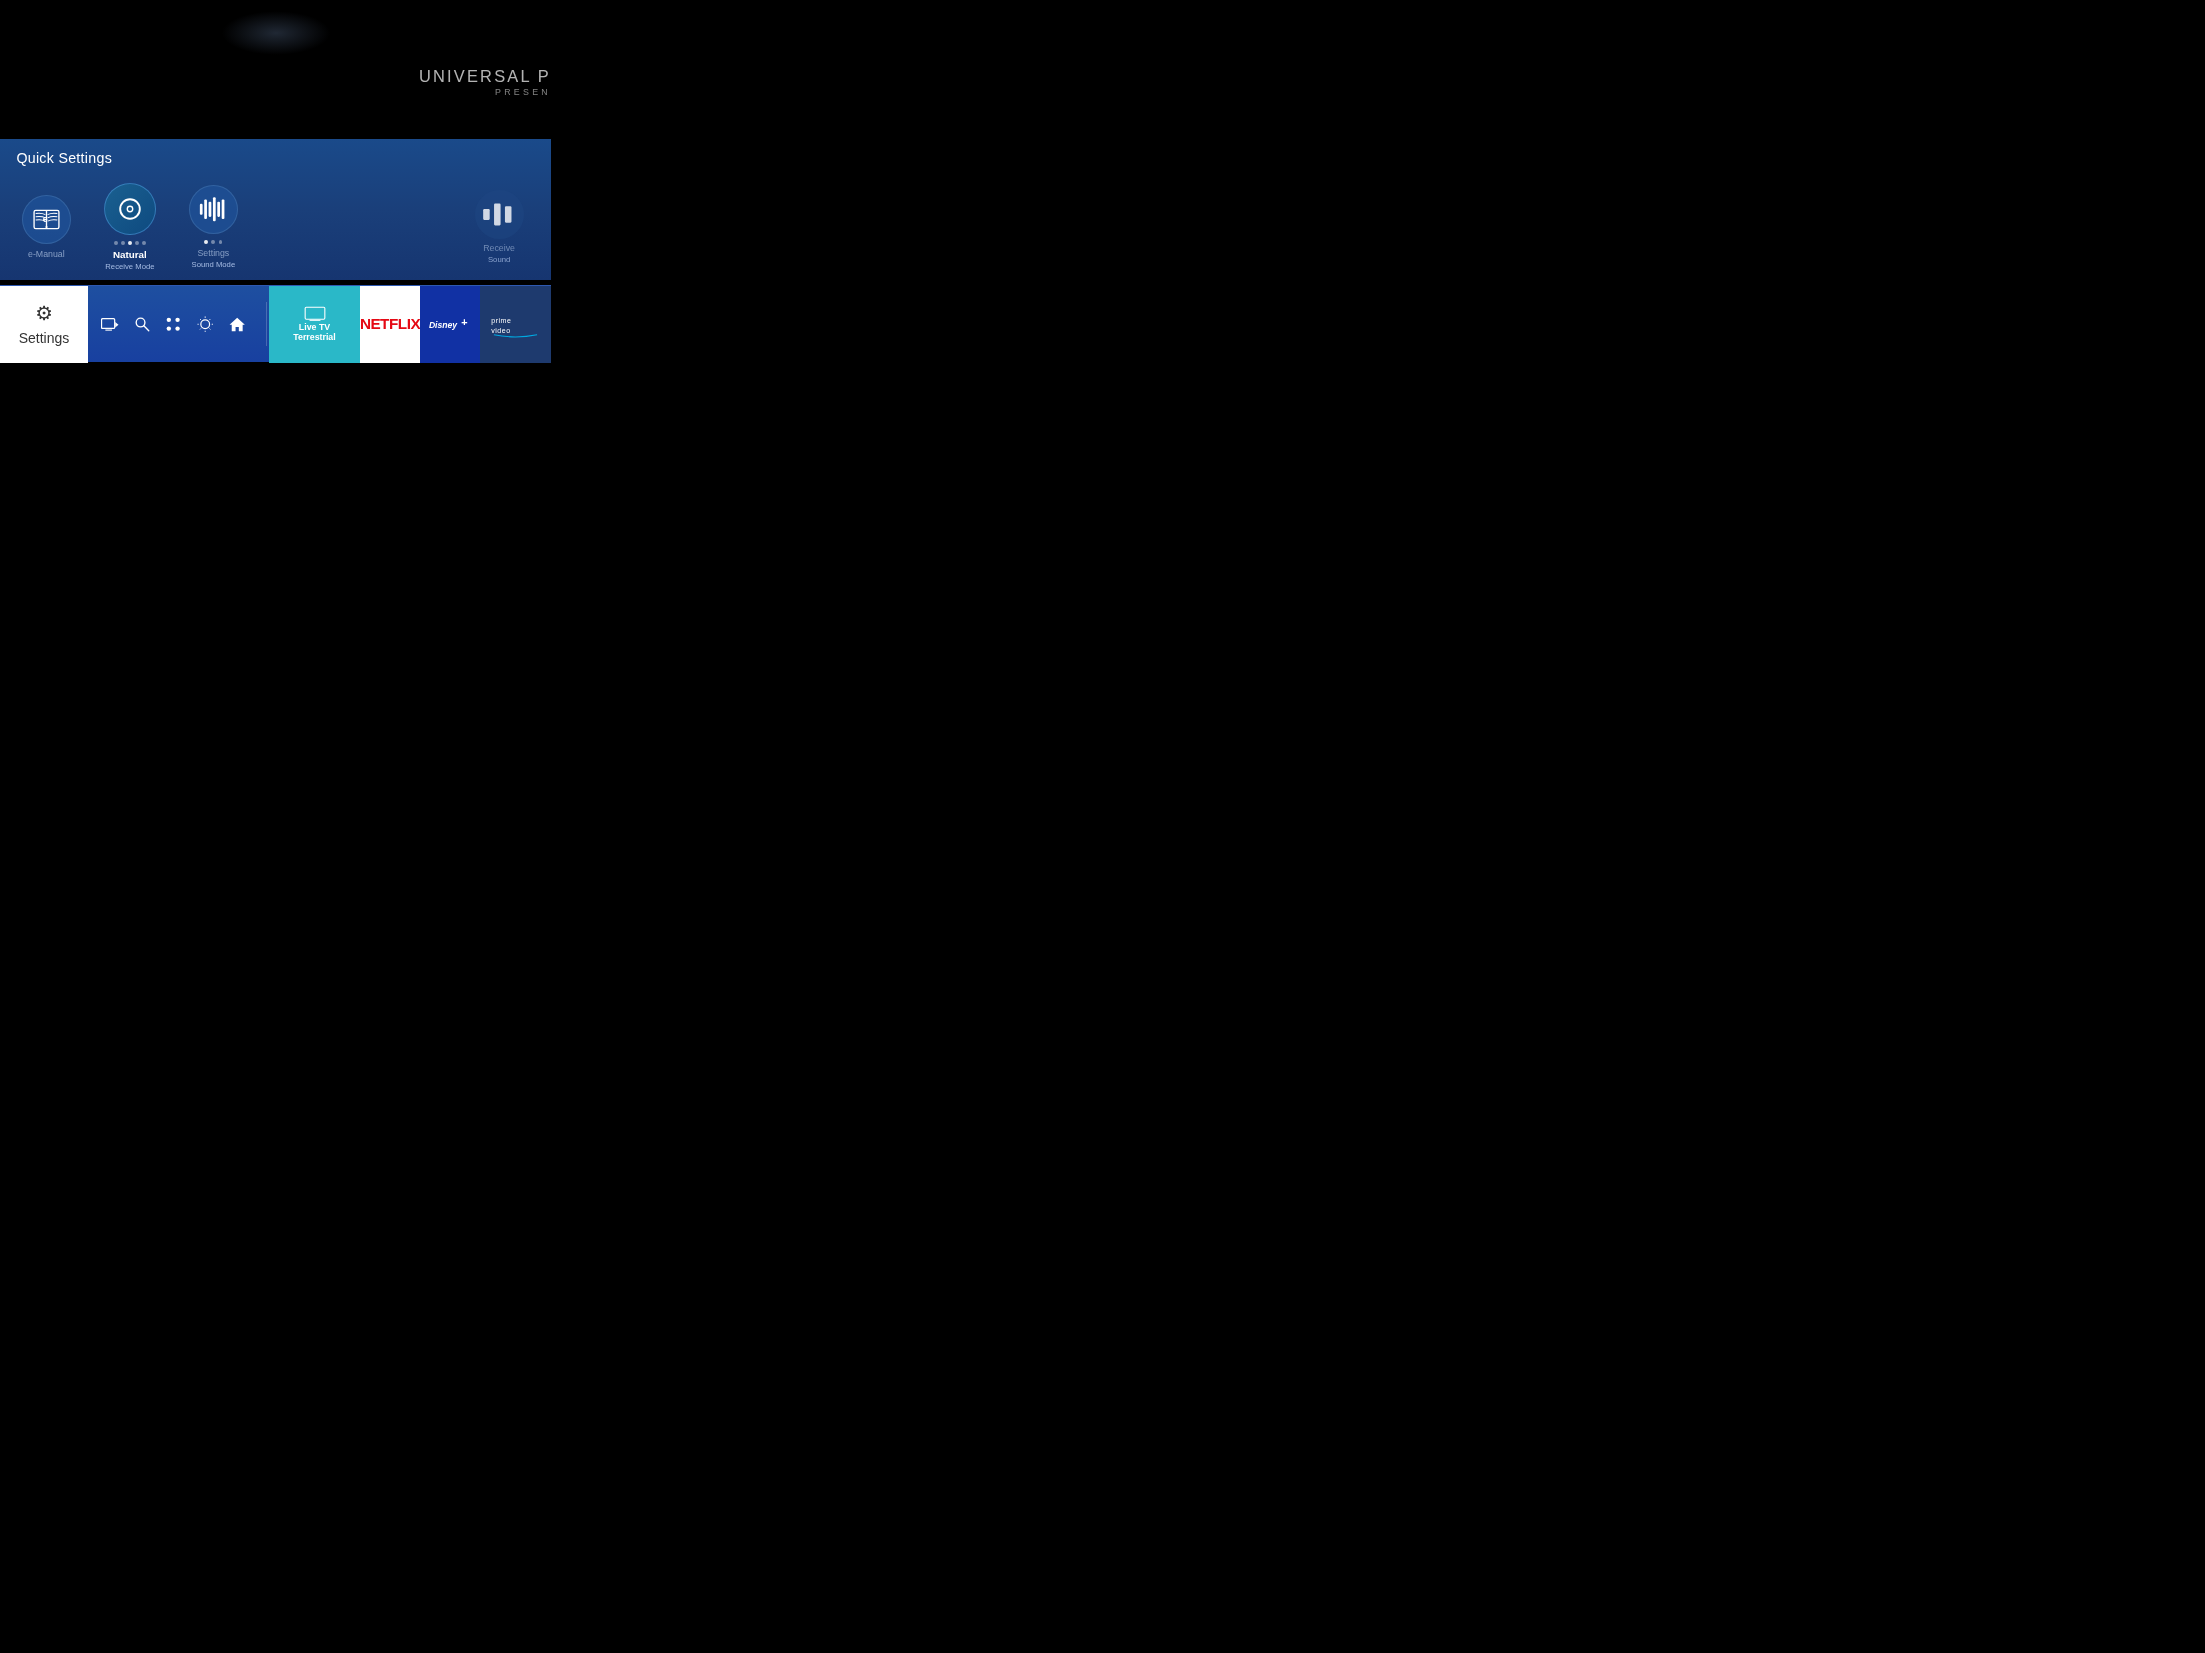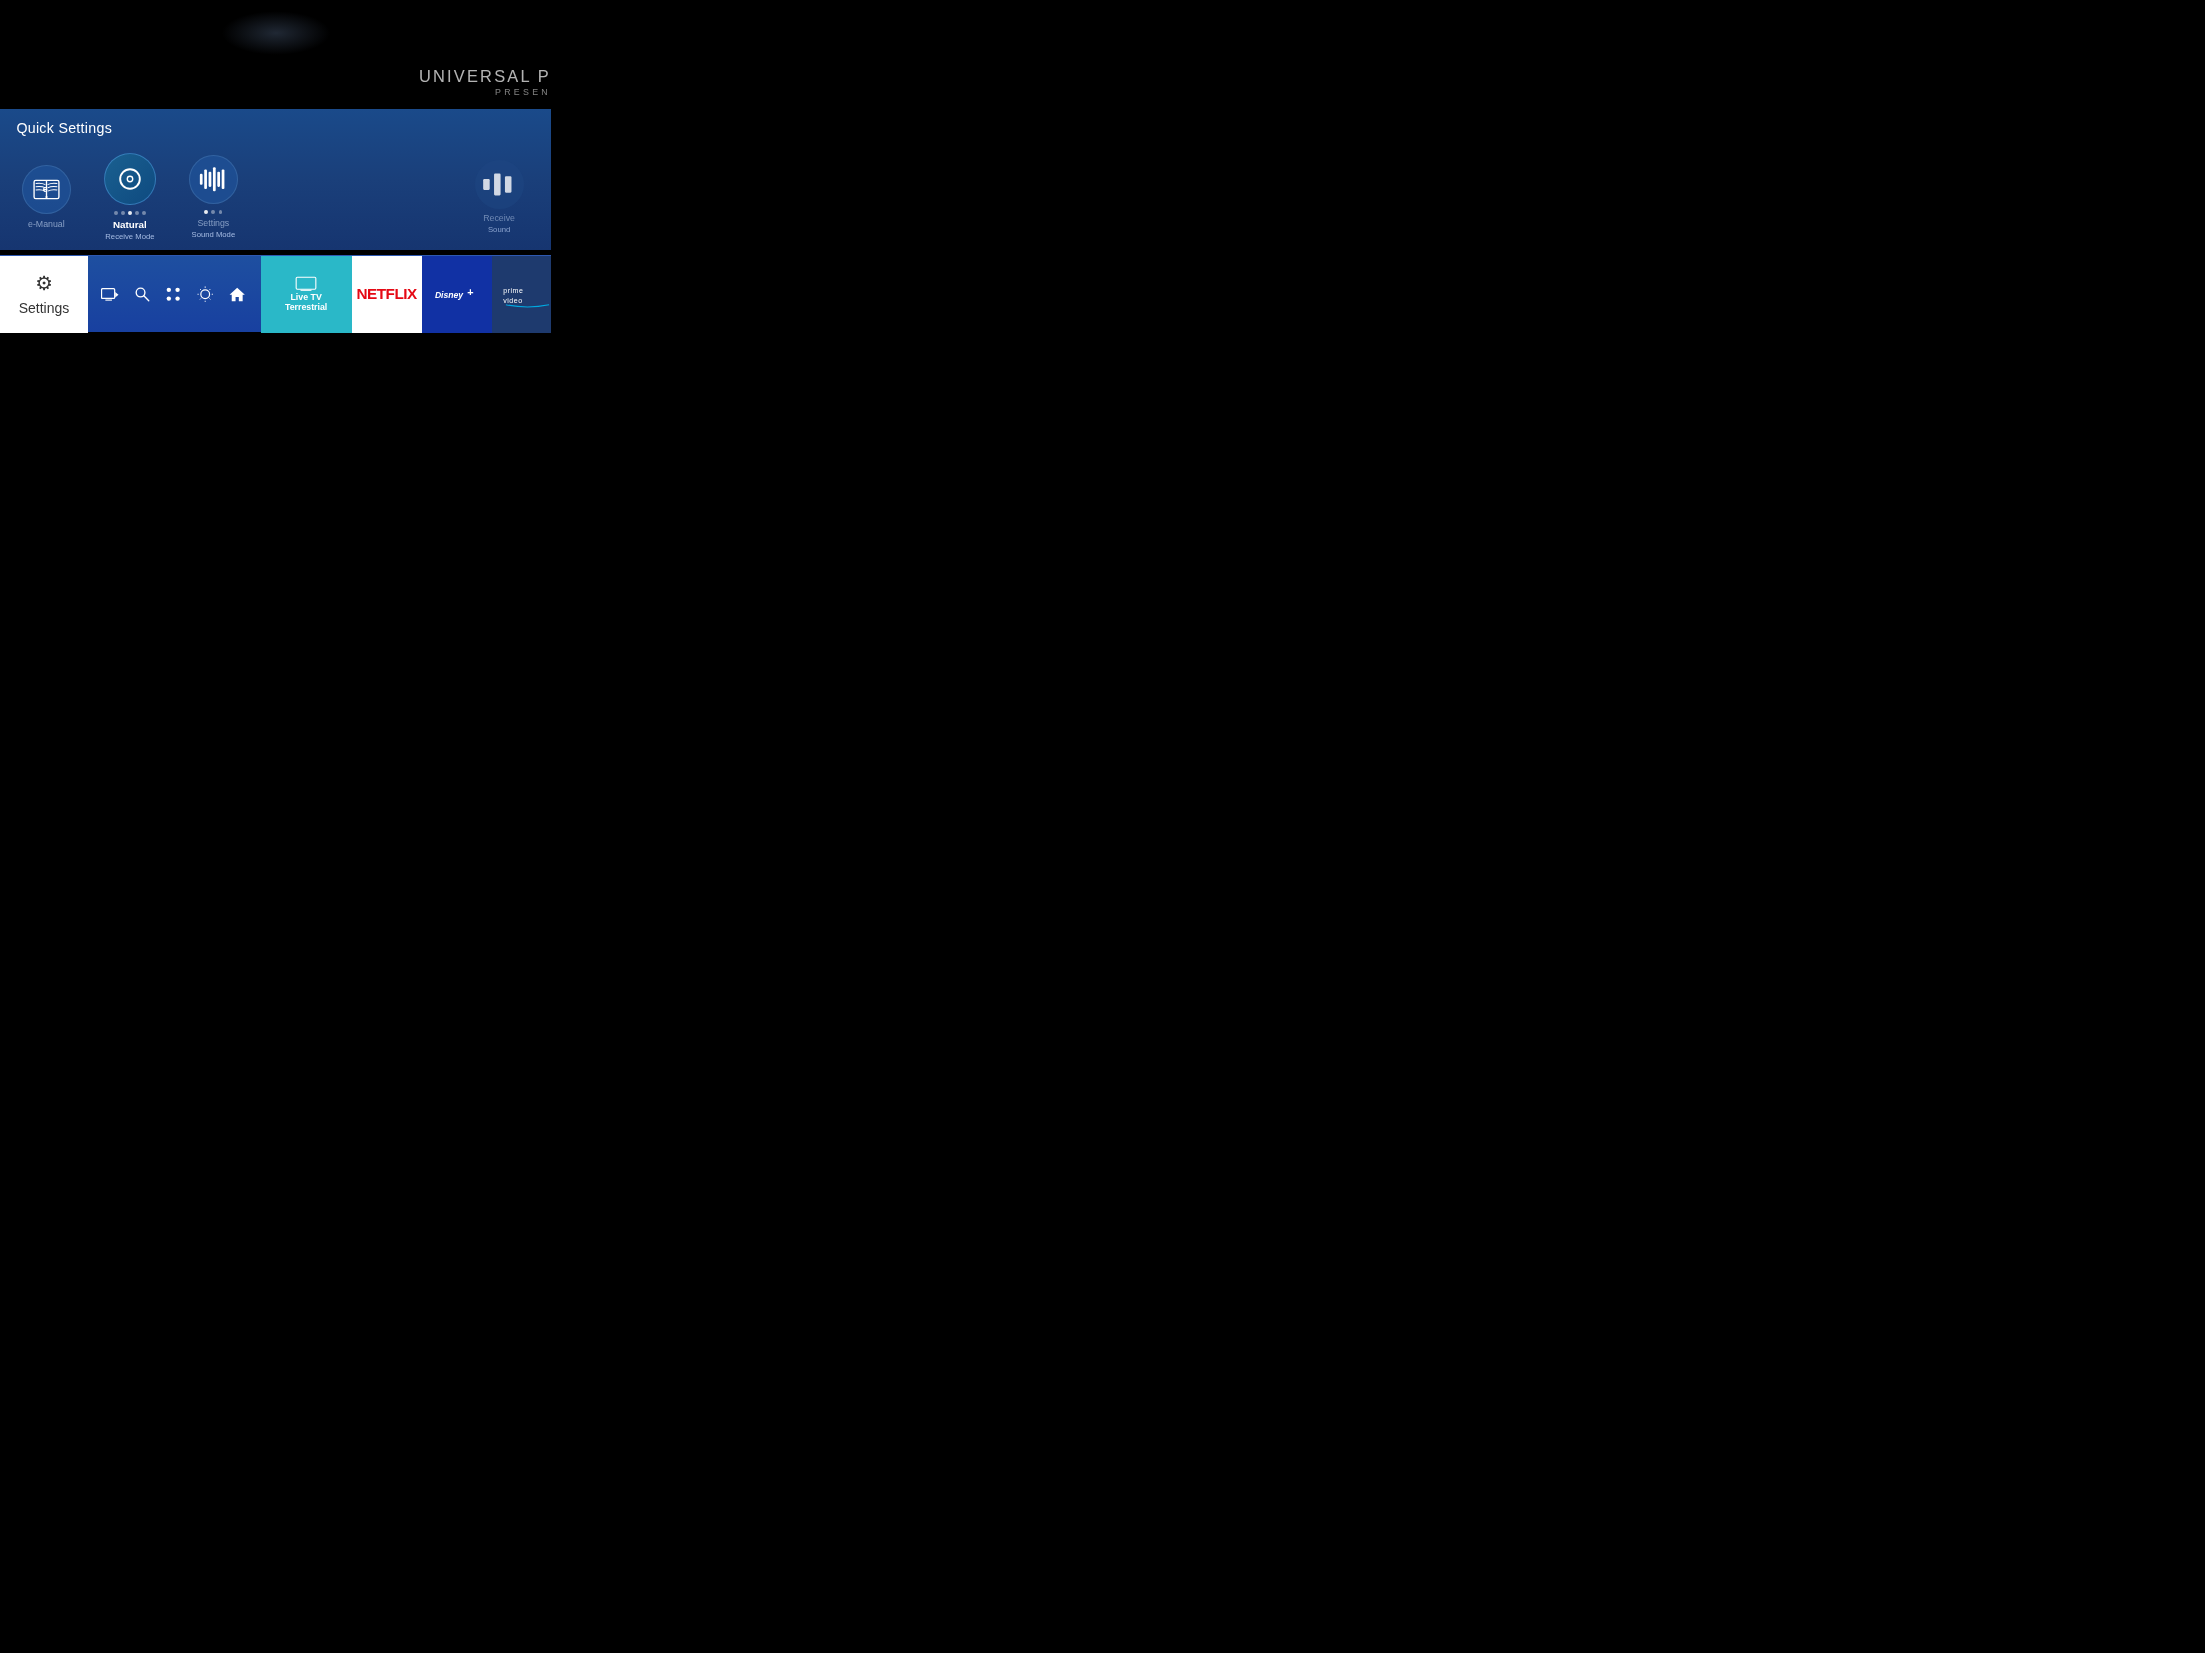--- a/index.html
+++ b/index.html
@@ -9,21 +9,21 @@
       font-family: 'Arial', sans-serif;
       width: 551px;
       height: 413px;
       overflow: hidden;
       position: relative;
     }
 
     
     .top-dark {
       background: #000;
-      height: 109px;
+      height: 139px;
       position: relative;
     }
 
     
     .reflection {
       position: absolute;
       top: 11px;
       left: 50%;
       transform: translateX(-50%);
       width: 109px;
@@ -215,21 +215,21 @@
       cursor: pointer;
     }
 
     
     .app-tiles {
       display: flex;
       height: 77px;
     }
 
     .app-tile {
-      width: 70px;
+      width: 60px;
       height: 77px;
       display: flex;
       flex-direction: column;
       align-items: center;
       justify-content: center;
       cursor: pointer;
     }
 
     .app-tile.live-tv {
       background: #2ab8c8;

